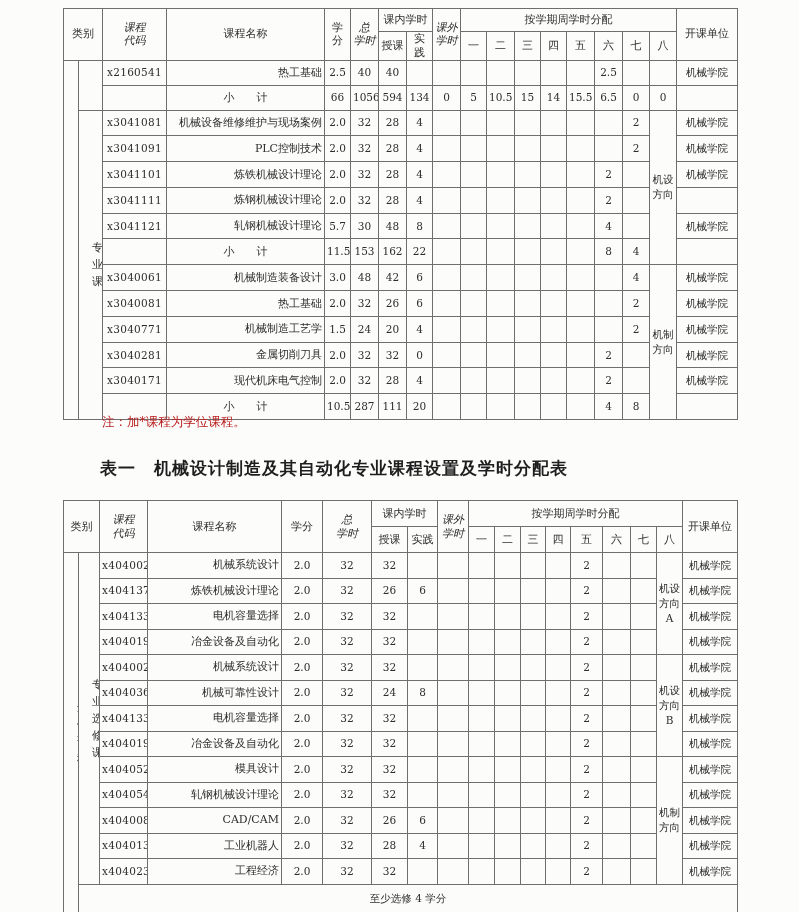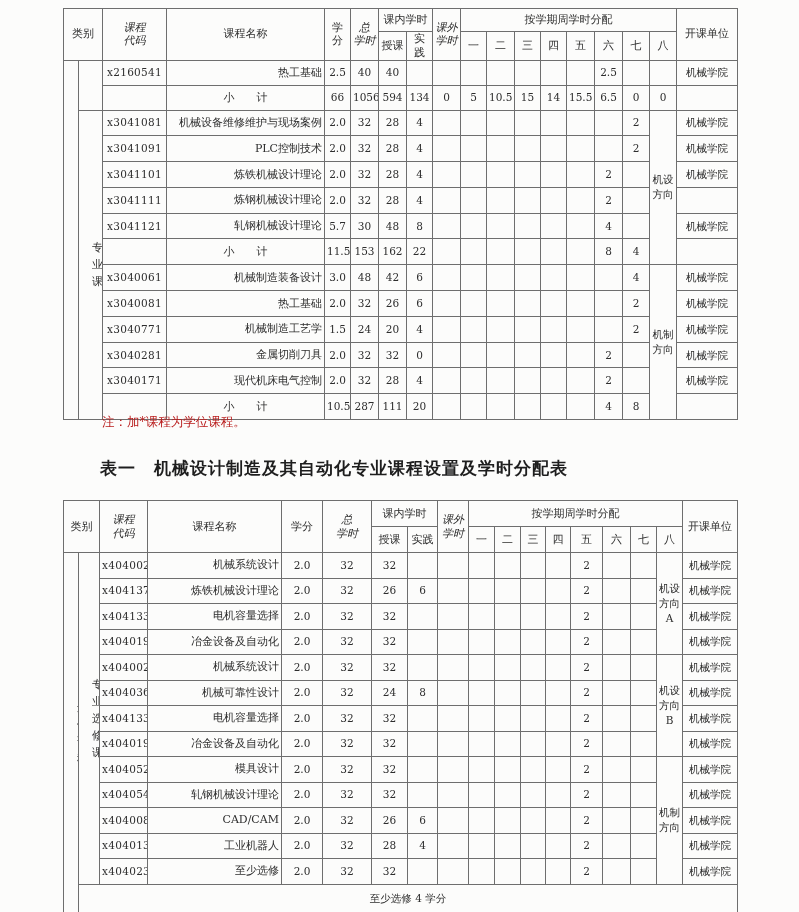--- a/index.html
+++ b/index.html
@@ -597,21 +597,21 @@
       <td></td>
       <td></td>
       <td></td>
       <td>2</td>
       <td></td>
       <td></td>
       <td>机械学院</td>
     </tr>
     <tr class="r">
       <td class="code">x4040231</td>
-      <td class="name">至少选修</td>
+      <td class="name">工程经济</td>
       <td>2.0</td>
       <td>32</td>
       <td>32</td>
       <td></td>
       <td></td>
       <td></td>
       <td></td>
       <td></td>
       <td></td>
       <td>2</td>

